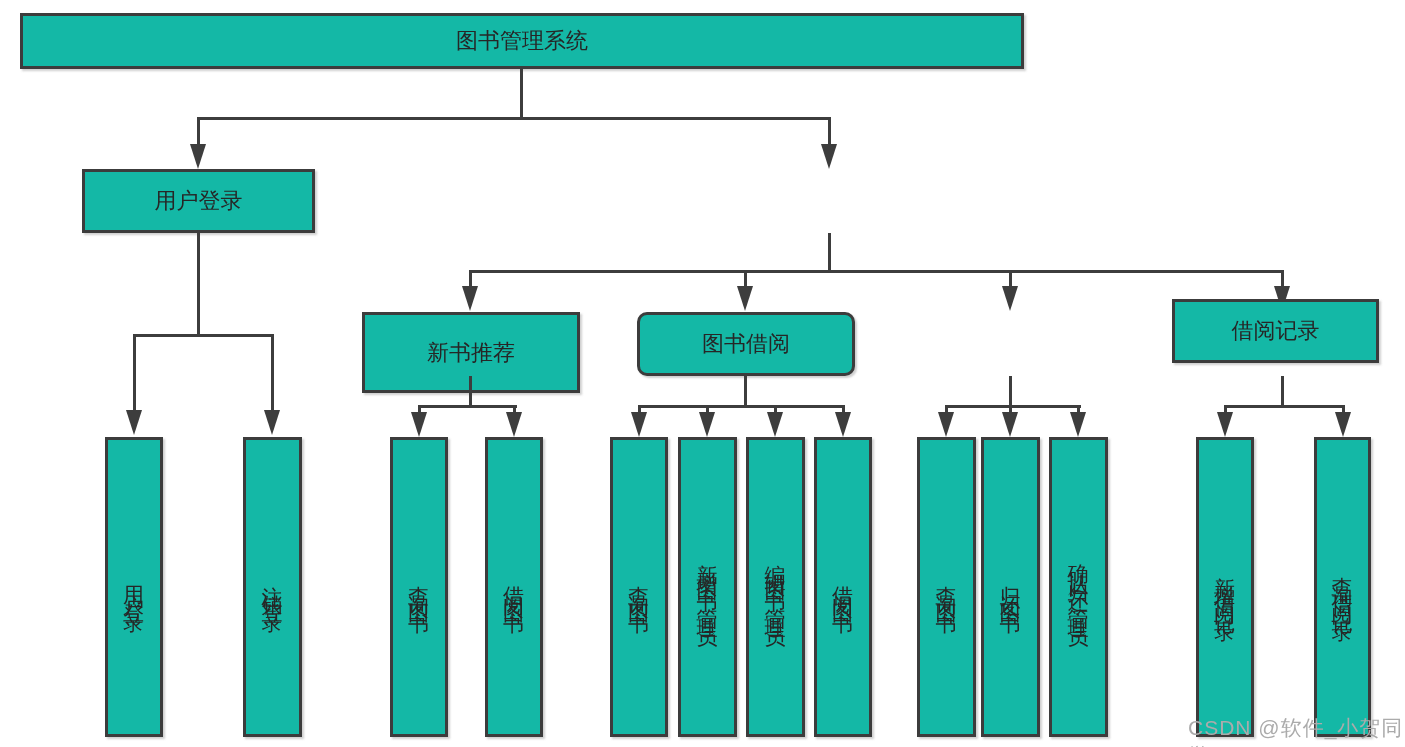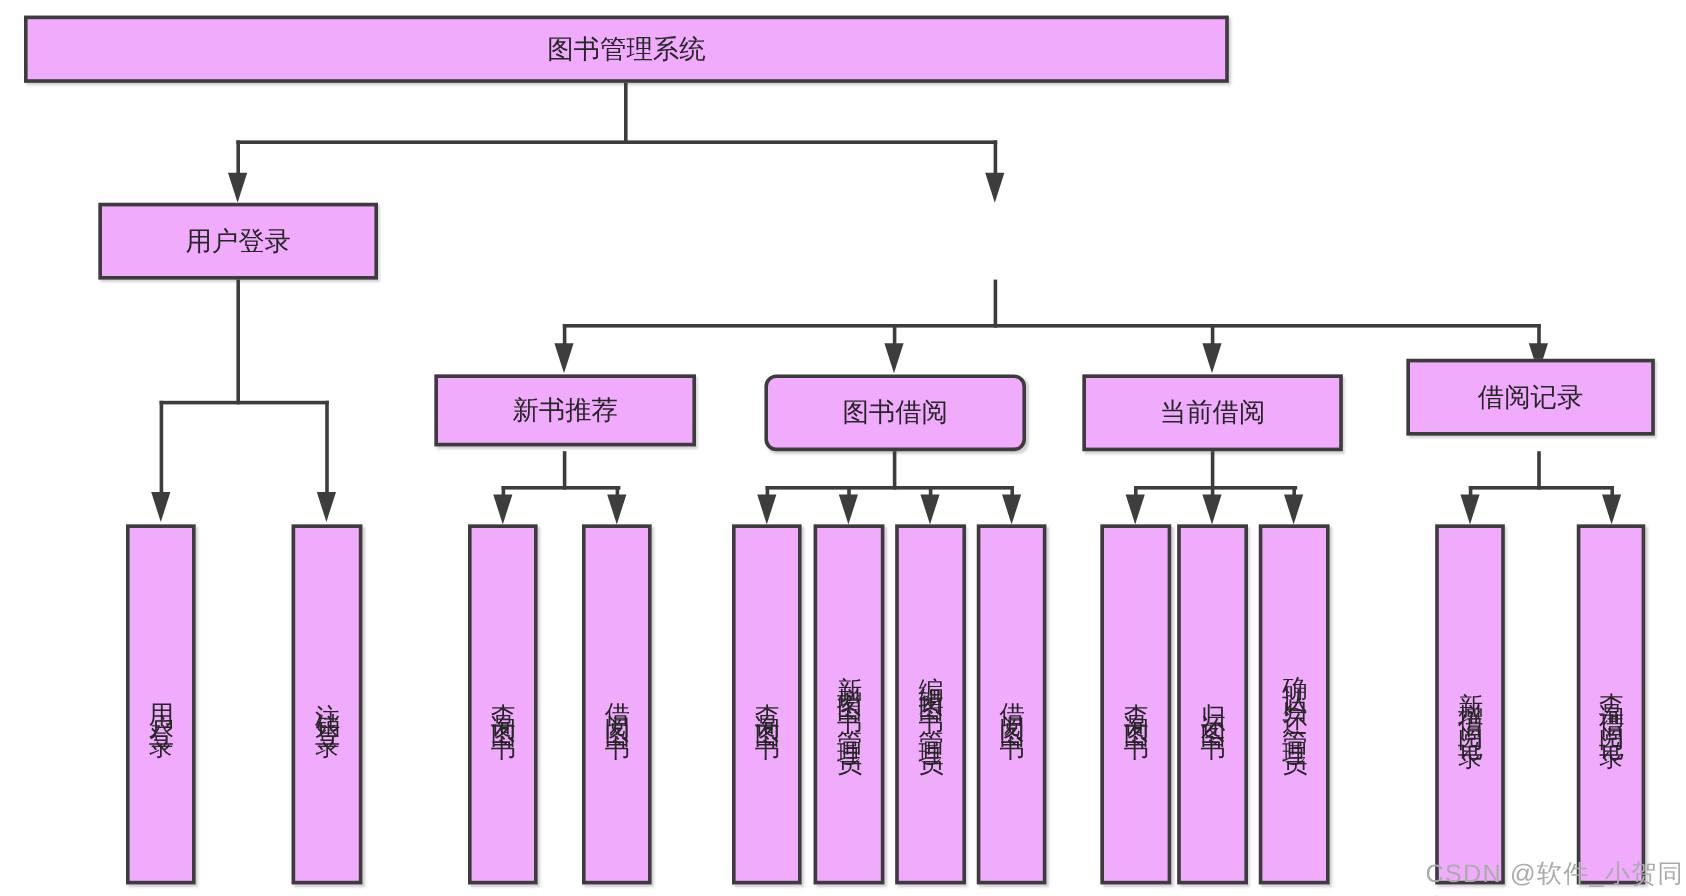--- a/index.html
+++ b/index.html
@@ -7,21 +7,21 @@
     position:relative;
     width:1405px;height:747px;
     background:#ffffff;
     font-family:"Liberation Sans", sans-serif;
     color:#262626;
     overflow:hidden;
   }
   .box{
     position:absolute;
     box-sizing:border-box;
-    background:#f0abfc;
+    background:#14b8a6;
     border:3px solid #3c3c3c;
     display:flex;
     align-items:center;
     justify-content:center;
     font-size:22px;
     color:#262626;
     box-shadow:2px 2px 2px rgba(150,150,150,0.45);
     white-space:nowrap;
   }
   .leaf{
@@ -83,28 +83,25 @@
   <div class="hline" style="left:469px;top:270px;width:815px;"></div>
   <div class="vline" style="left:469px;top:270px;height:20px;"></div>
   <div class="ahead" style="left:462px;top:286px;"></div>
   <div class="vline" style="left:744px;top:270px;height:20px;"></div>
   <div class="ahead" style="left:737px;top:286px;"></div>
   <div class="vline" style="left:1009px;top:270px;height:20px;"></div>
   <div class="ahead" style="left:1002px;top:286px;"></div>
   <div class="vline" style="left:1281px;top:270px;height:20px;"></div>
   <div class="ahead" style="left:1274px;top:286px;"></div>
 
-  <div class="box" style="left:362px;top:312px;width:218px;height:60px;">
+  <div class="box" style="left:362px;top:312px;width:218px;height:81px;">
     <span>新书推荐</span>
   </div>
   <div class="box" style="left:637px;top:312px;width:218px;height:64px;border-radius:10px;">
     <span>图书借阅</span>
-  </div>
-  <div class="box" style="left:902px;top:312px;width:217px;height:64px;">
-    <span>当前借阅</span>
   </div>
   <div class="box" style="left:1172px;top:299px;width:207px;height:64px;">
     <span>借阅记录</span>
   </div>
 
   <div class="vline" style="left:469px;top:376px;height:32px;"></div>
   <div class="vline" style="left:744px;top:376px;height:32px;"></div>
   <div class="vline" style="left:1009px;top:376px;height:32px;"></div>
   <div class="vline" style="left:1281px;top:376px;height:32px;"></div>
 

